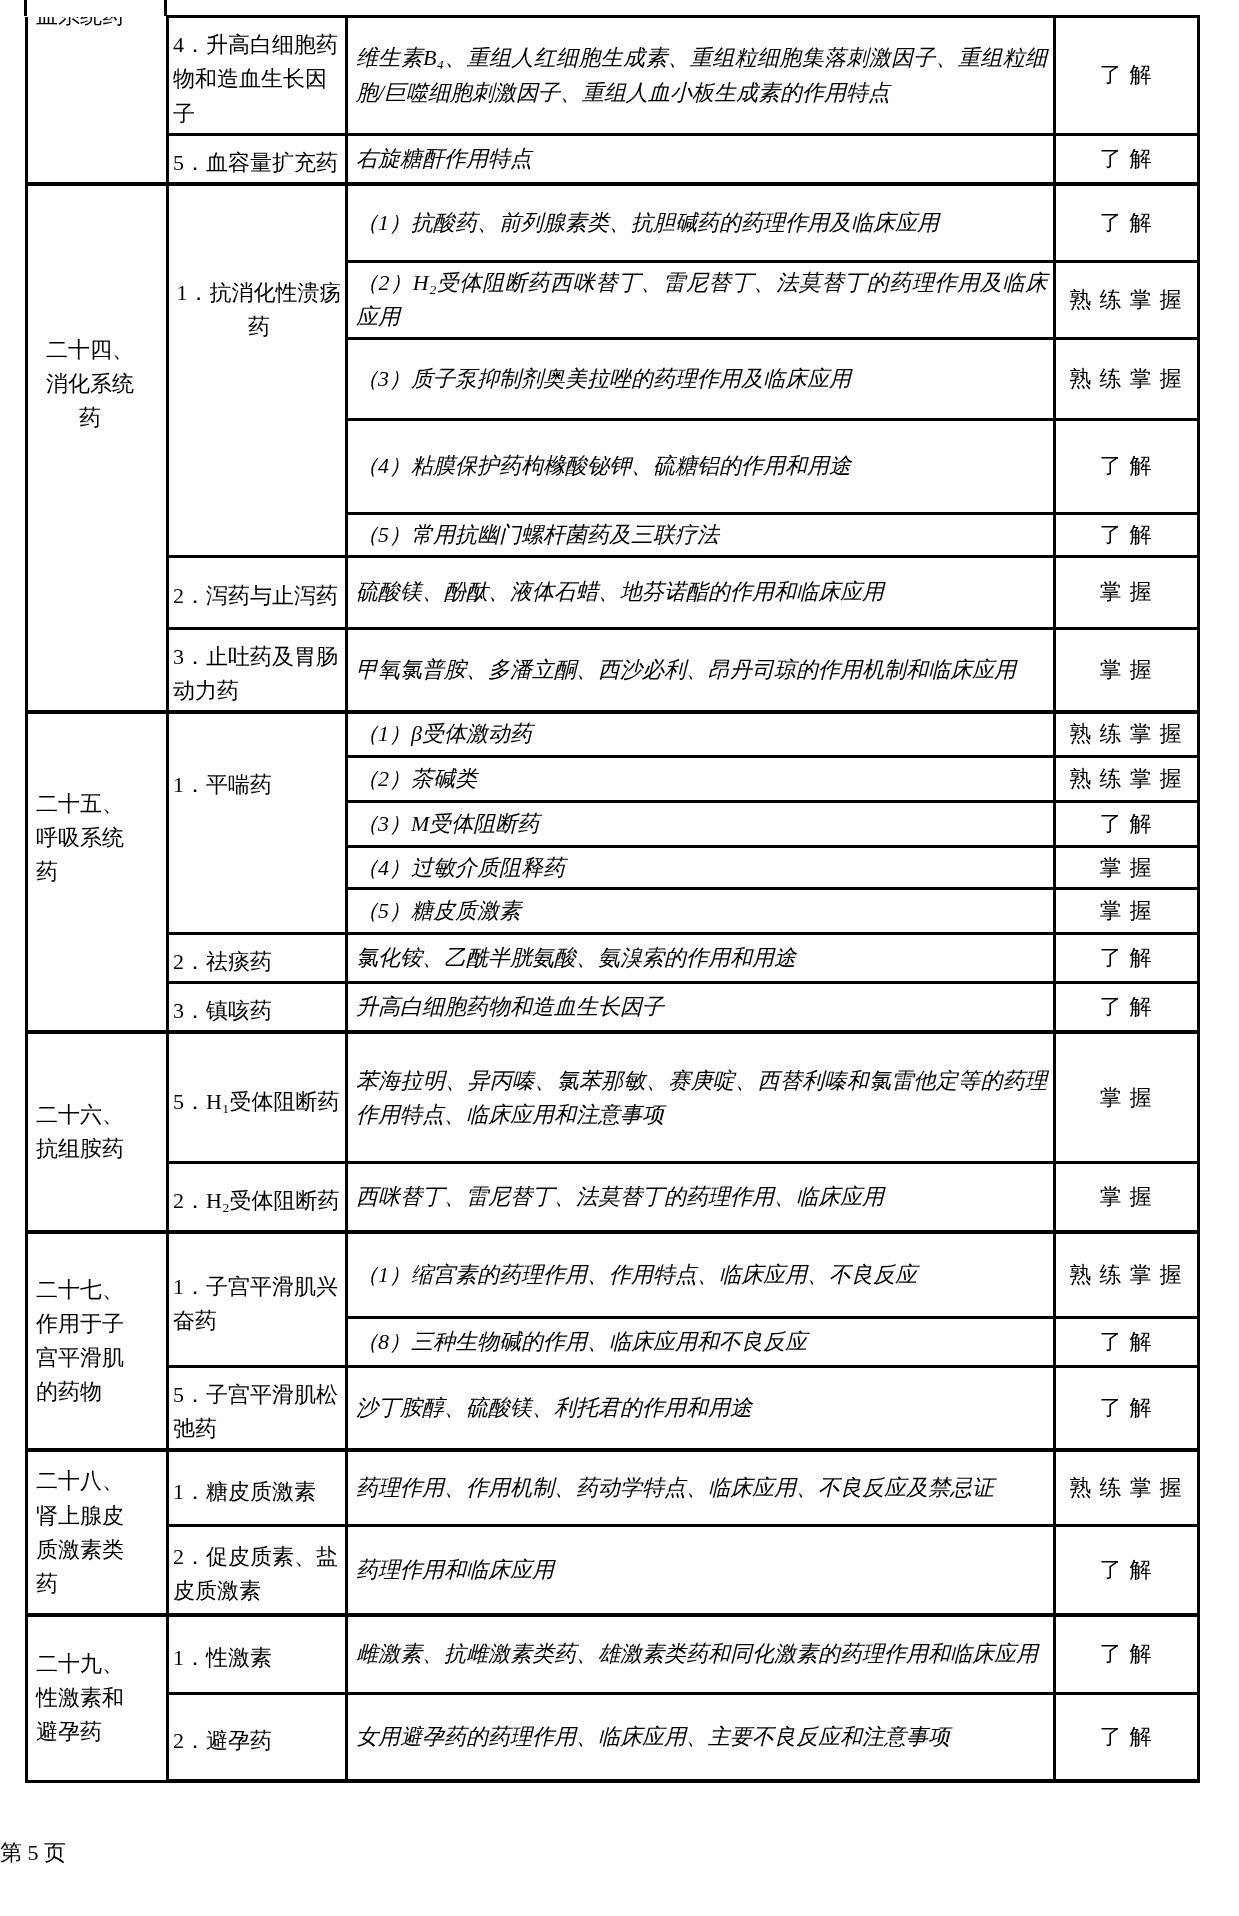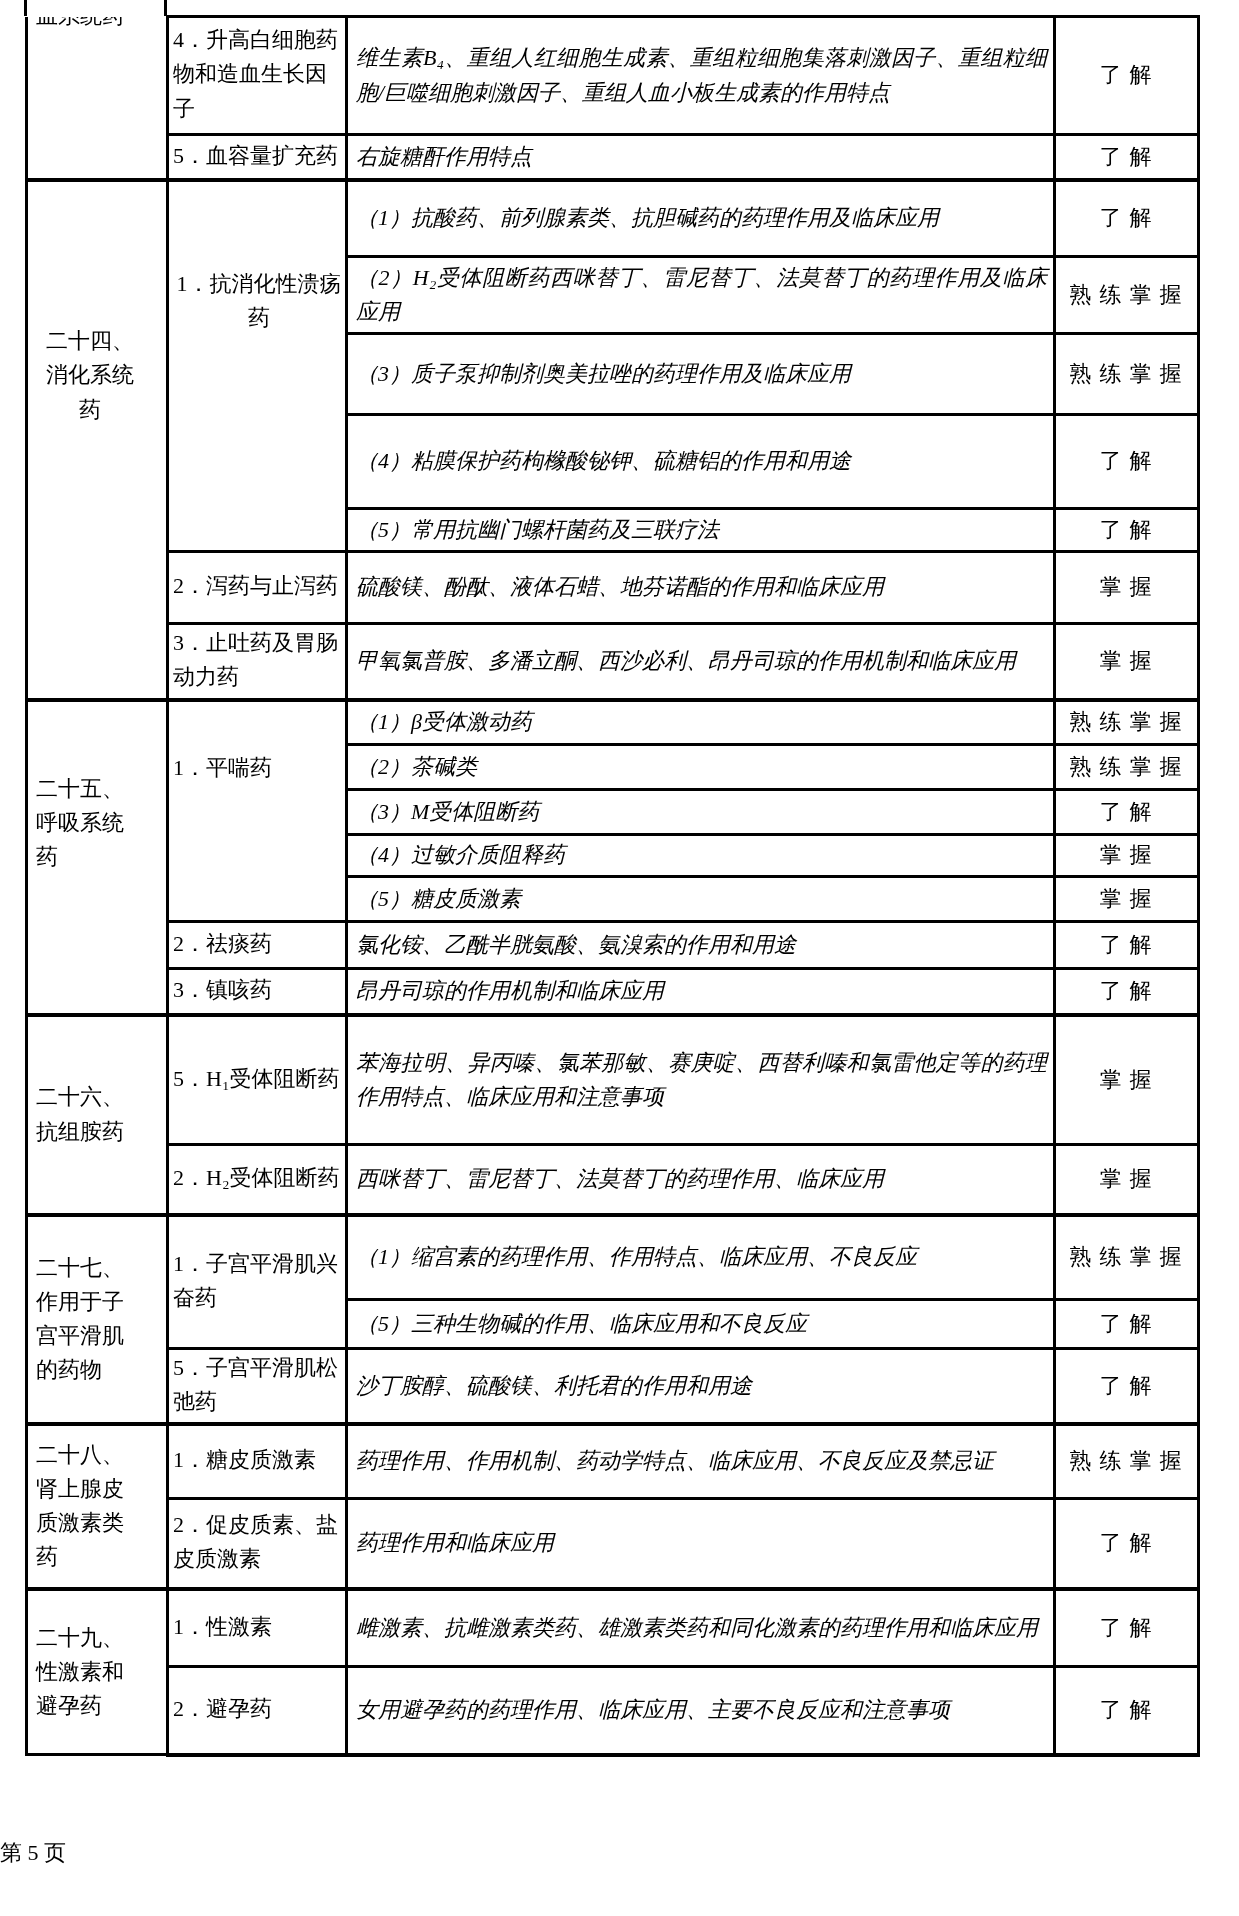--- a/index.html
+++ b/index.html
@@ -20,21 +20,21 @@
     border-collapse:collapse;
     table-layout:fixed;
   }
   td{
     border:3px solid #000;
     vertical-align:middle;
     word-break:break-all;
     overflow:hidden;
   }
   td.chapter{padding:2px 22px 2px 8px;}
-  td.section{padding:0 0 2px 4px;font-family:Liberation Serif, serif;}
+  td.section{padding:10px 0 2px 4px;font-family:Liberation Serif, serif;}
   td.content{padding:2px 6px 2px 8px;text-align:justify;font-style:italic;}
   td.level{
     padding:2px 2px 2px 8px;
     text-align:center;
     letter-spacing:8px;
     word-break:keep-all;
   }
   
   td.clip-top{border-top:0;vertical-align:top;}
   td.clip-top .clipped{margin-top:-20px;}
@@ -143,21 +143,21 @@
         <td class="content">（5）糖皮质激素</td>
         <td class="level">掌握</td>
       </tr>
       <tr style="height:47px">
         <td class="section">2．祛痰药</td>
         <td class="content">氯化铵、乙酰半胱氨酸、氨溴索的作用和用途</td>
         <td class="level">了解</td>
       </tr>
       <tr style="height:46px">
         <td class="section">3．镇咳药</td>
-        <td class="content">昂丹司琼的作用机制和临床应用</td>
+        <td class="content">升高白细胞药物和造血生长因子</td>
         <td class="level">了解</td>
       </tr>
 
       <tr class="chap-top" style="height:130px">
         <td class="chapter" rowspan="2">二十六、抗组胺药</td>
         <td class="section">5．H₁受体阻断药</td>
         <td class="content">苯海拉明、异丙嗪、氯苯那敏、赛庚啶、西替利嗪和氯雷他定等的药理作用特点、临床应用和注意事项</td>
         <td class="level">掌握</td>
       </tr>
       <tr style="height:70px">
@@ -166,21 +166,21 @@
         <td class="level">掌握</td>
       </tr>
 
       <tr class="chap-top" style="height:85px">
         <td class="chapter" rowspan="3">二十七、作用于子宫平滑肌的药物</td>
         <td class="section" rowspan="2">1．子宫平滑肌兴奋药</td>
         <td class="content">（1）缩宫素的药理作用、作用特点、临床应用、不良反应</td>
         <td class="level">熟练掌握</td>
       </tr>
       <tr style="height:49px">
-        <td class="content">（5）三种生物碱的作用、临床应用和不良反应</td>
+        <td class="content">（8）三种生物碱的作用、临床应用和不良反应</td>
         <td class="level">了解</td>
       </tr>
       <tr style="height:75px">
         <td class="section">5．子宫平滑肌松弛药</td>
         <td class="content">沙丁胺醇、硫酸镁、利托君的作用和用途</td>
         <td class="level">了解</td>
       </tr>
 
       <tr class="chap-top" style="height:75px">
         <td class="chapter" rowspan="2">二十八、肾上腺皮质激素类药</td>

